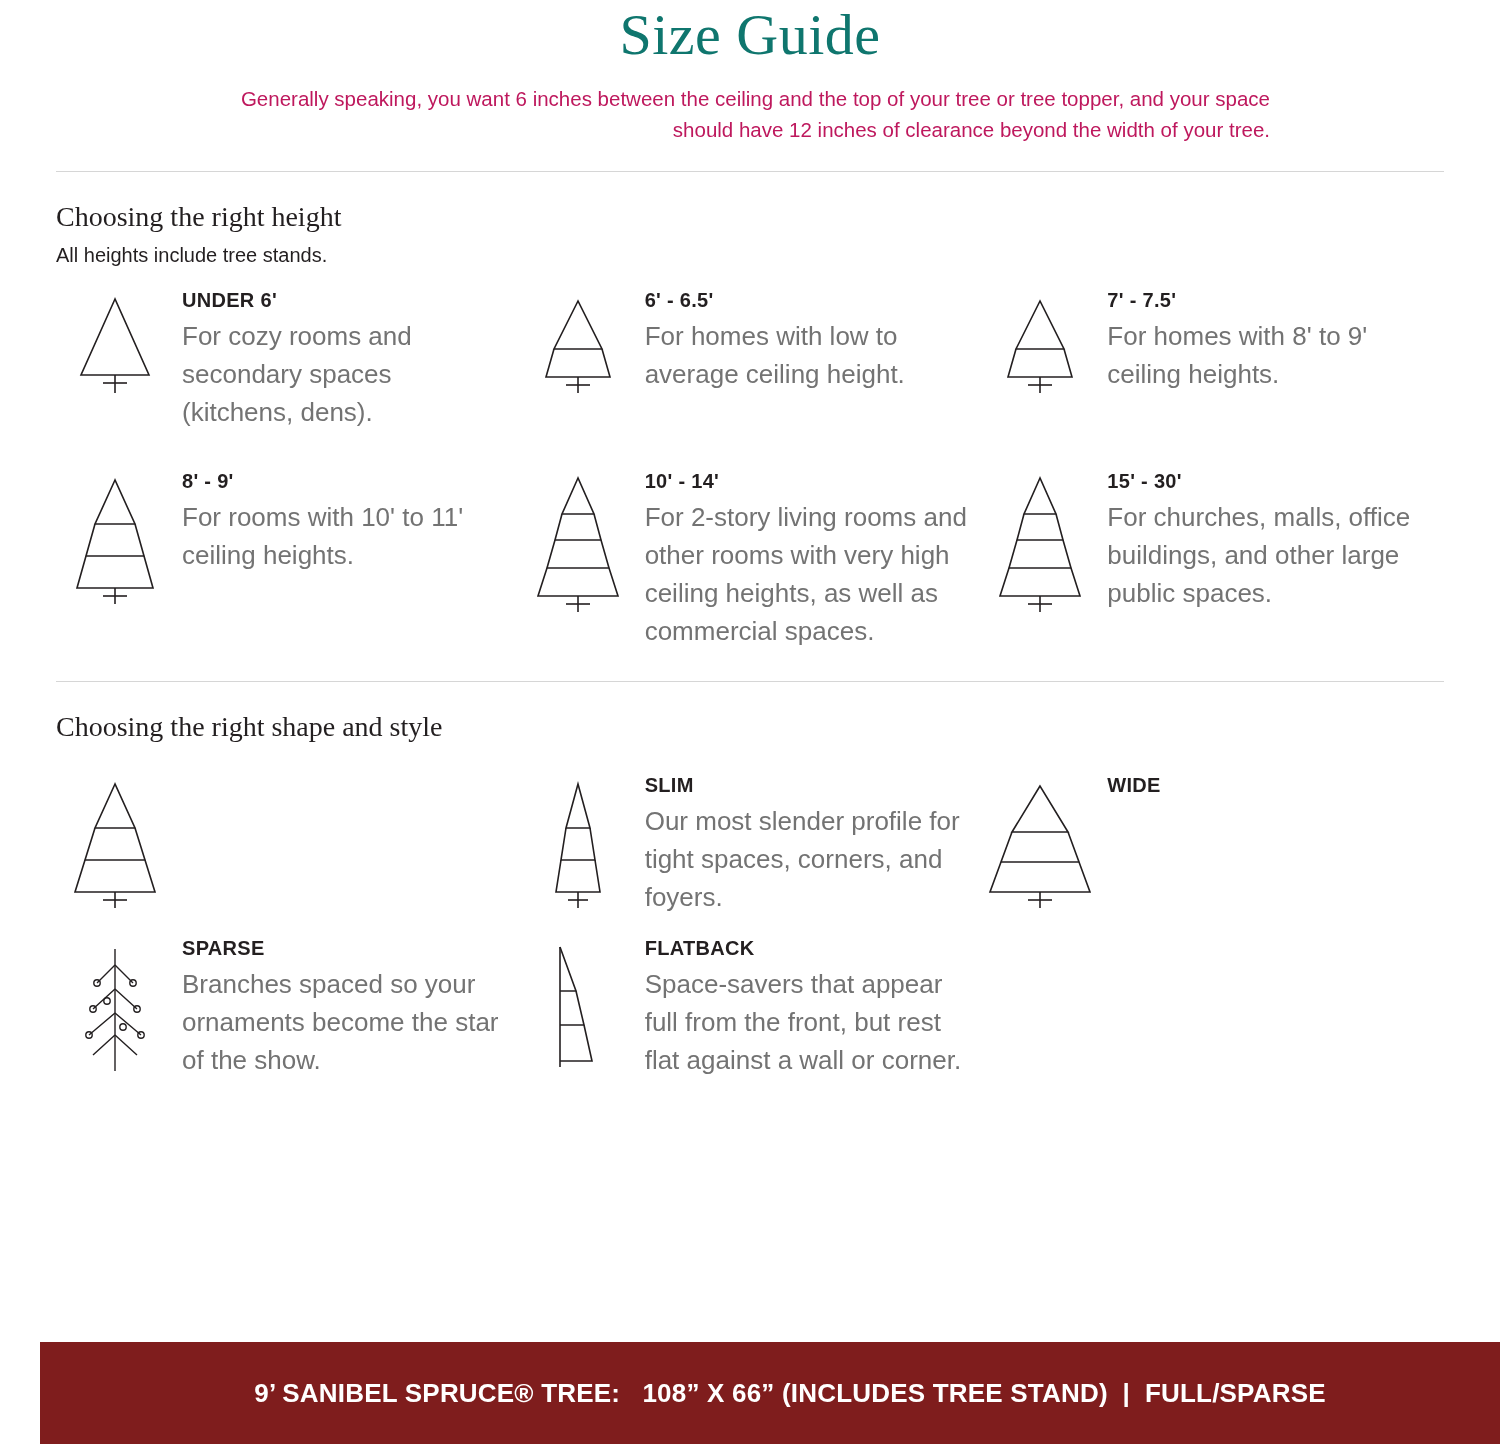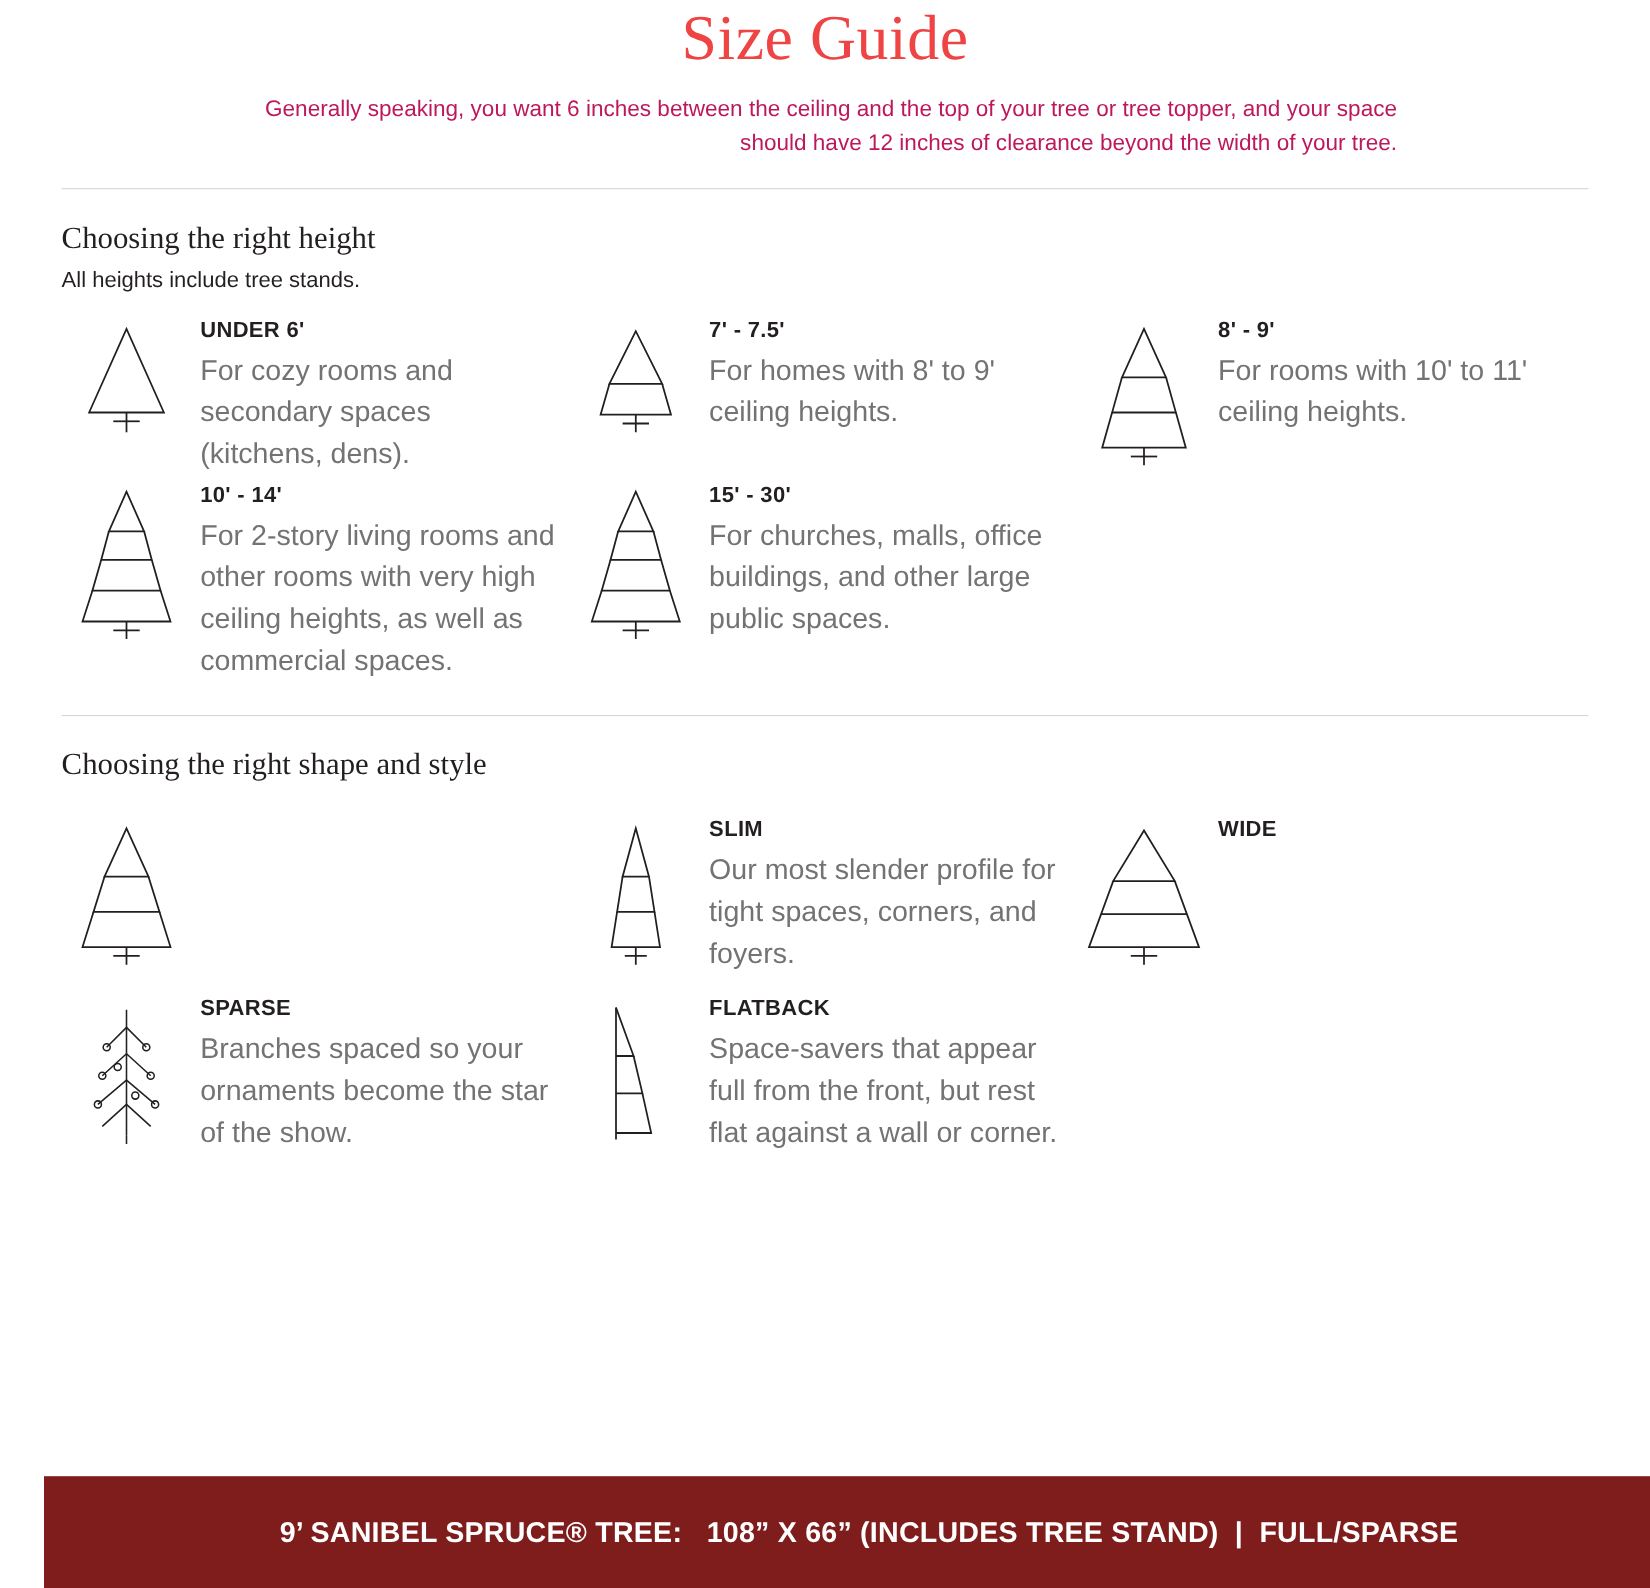--- a/index.html
+++ b/index.html
@@ -27,21 +27,21 @@
     text-align: center;
     padding-top: 2px;
   }
   .main-title {
     font-family: "Liberation Serif", serif;
     font-size: 58px;
     font-weight: 400;
     letter-spacing: 0.5px;
     margin: 0;
     line-height: 1.15;
-    color: #ef4444;
+    color: #0f766e;
   }
   .intro {
     margin: 14px auto 0 auto;
     width: 1040px;
     font-size: 20.5px;
     line-height: 1.52;
     color: #be185d;
     text-align: right;
   }
 
@@ -68,21 +68,21 @@
     color: #231f20;
   }
 
   .grid {
     display: grid;
     grid-template-columns: repeat(3, 1fr);
     column-gap: 0px;
   }
   .grid-heights {
     margin-top: 22px;
-    row-gap: 8px;
+    row-gap: 39px;
   }
   .grid-shapes {
     margin-top: 30px;
     row-gap: 20px;
   }
 
   .item {
     display: flex;
     align-items: flex-start;
   }
@@ -161,20 +161,36 @@
               <path d="M34 92 L58 92"></path>
             </g>
           </svg>
         </div>
         <div class="item-body">
           <p class="item-label">UNDER 6'</p>
           <p class="item-desc">For cozy rooms and secondary spaces (kitchens, dens).</p>
         </div>
       </div>
 
+      <div class="item">
+        <div class="item-icon">
+          <svg width="92" height="110" viewBox="0 0 92 110">
+            <g fill="none" stroke="#231f20" stroke-width="1.6">
+              <path d="M46 10 L22 58 L70 58 Z"></path>
+              <path d="M22 58 L14 86 L78 86 L70 58"></path>
+              <path d="M46 86 L46 102"></path>
+              <path d="M34 94 L58 94"></path>
+            </g>
+          </svg>
+        </div>
+        <div class="item-body">
+          <p class="item-label">6' - 6.5'</p>
+          <p class="item-desc">For homes with low to average ceiling height.</p>
+        </div>
+      </div>
 
       <div class="item">
         <div class="item-icon">
           <svg width="92" height="110" viewBox="0 0 92 110">
             <g fill="none" stroke="#231f20" stroke-width="1.6">
               <path d="M46 10 L22 58 L70 58 Z"></path>
               <path d="M22 58 L14 86 L78 86 L70 58"></path>
               <path d="M46 86 L46 102"></path>
               <path d="M34 94 L58 94"></path>
             </g>

